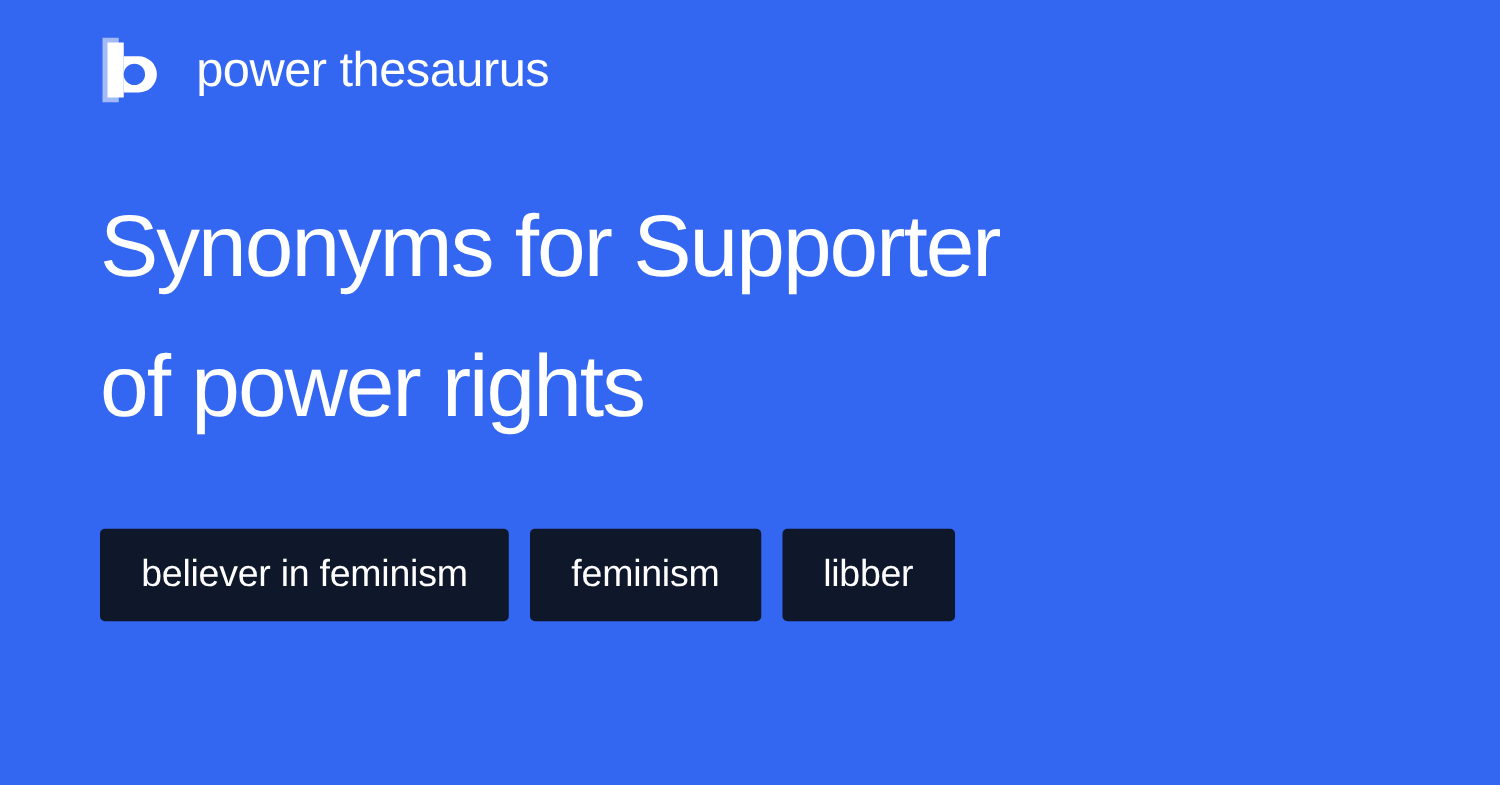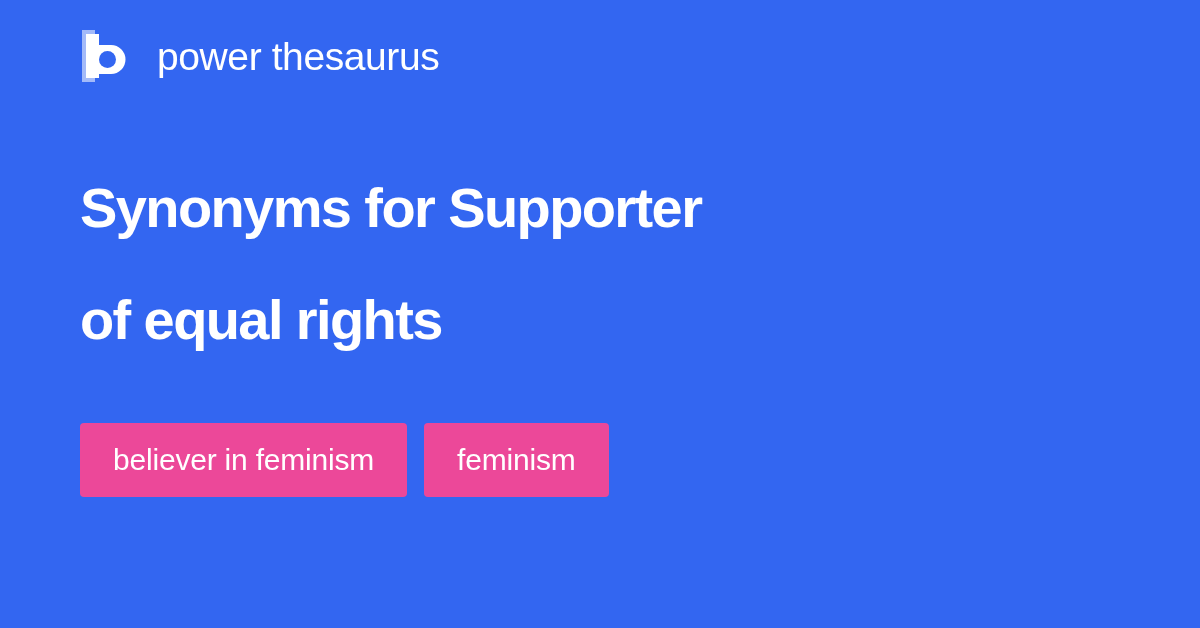--- a/index.html
+++ b/index.html
@@ -48,25 +48,25 @@
     font-weight: 400;
     color: #ffffff;
     letter-spacing: -0.4px;
     white-space: nowrap;
   }
 
   
   .title {
     position: absolute;
     left: 80px;
-    top: 152px;
+    top: 141px;
     width: 1010px;
-    font-size: 56px;
+    font-size: 70px;
     line-height: 112px;
-    font-weight: 700;
+    font-weight: 400;
     color: #ffffff;
     letter-spacing: -1.6px;
   }
 
   
   .tags {
     position: absolute;
     left: 80px;
     top: 423px;
     width: 1040px;
@@ -75,21 +75,21 @@
     gap: 22px 17px;
     align-content: flex-start;
   }
 
   .tag {
     height: 74px;
     padding: 0 33px;
     display: flex;
     align-items: center;
     justify-content: center;
-    background: #ec4899;
+    background: #0f172a;
     border-radius: 4px;
     color: #ffffff;
     font-size: 30px;
     line-height: 1;
     font-weight: 400;
     letter-spacing: -0.2px;
     white-space: nowrap;
   }
 </style>
 </head>
@@ -107,21 +107,22 @@
         <path d="M19 15 H31 A14.5 14.5 0 0 1 31 44 H19 Z" fill="#ffffff"></path>
         <circle cx="27.5" cy="29.5" r="8.5" fill="#3366f1"></circle>
       </svg>
     </span>
     <span class="brand-name">power thesaurus</span>
   </div>
 
   <h1 class="title">
     <span>Synonyms for Supporter</span>
     <br>
-    <span>of equal rights</span>
+    <span>of power rights</span>
   </h1>
 
   <div class="tags">
     <span class="tag">believer in feminism</span>
     <span class="tag">feminism</span>
+    <span class="tag">libber</span>
   </div>
 
 </div>
 
 </body></html>

